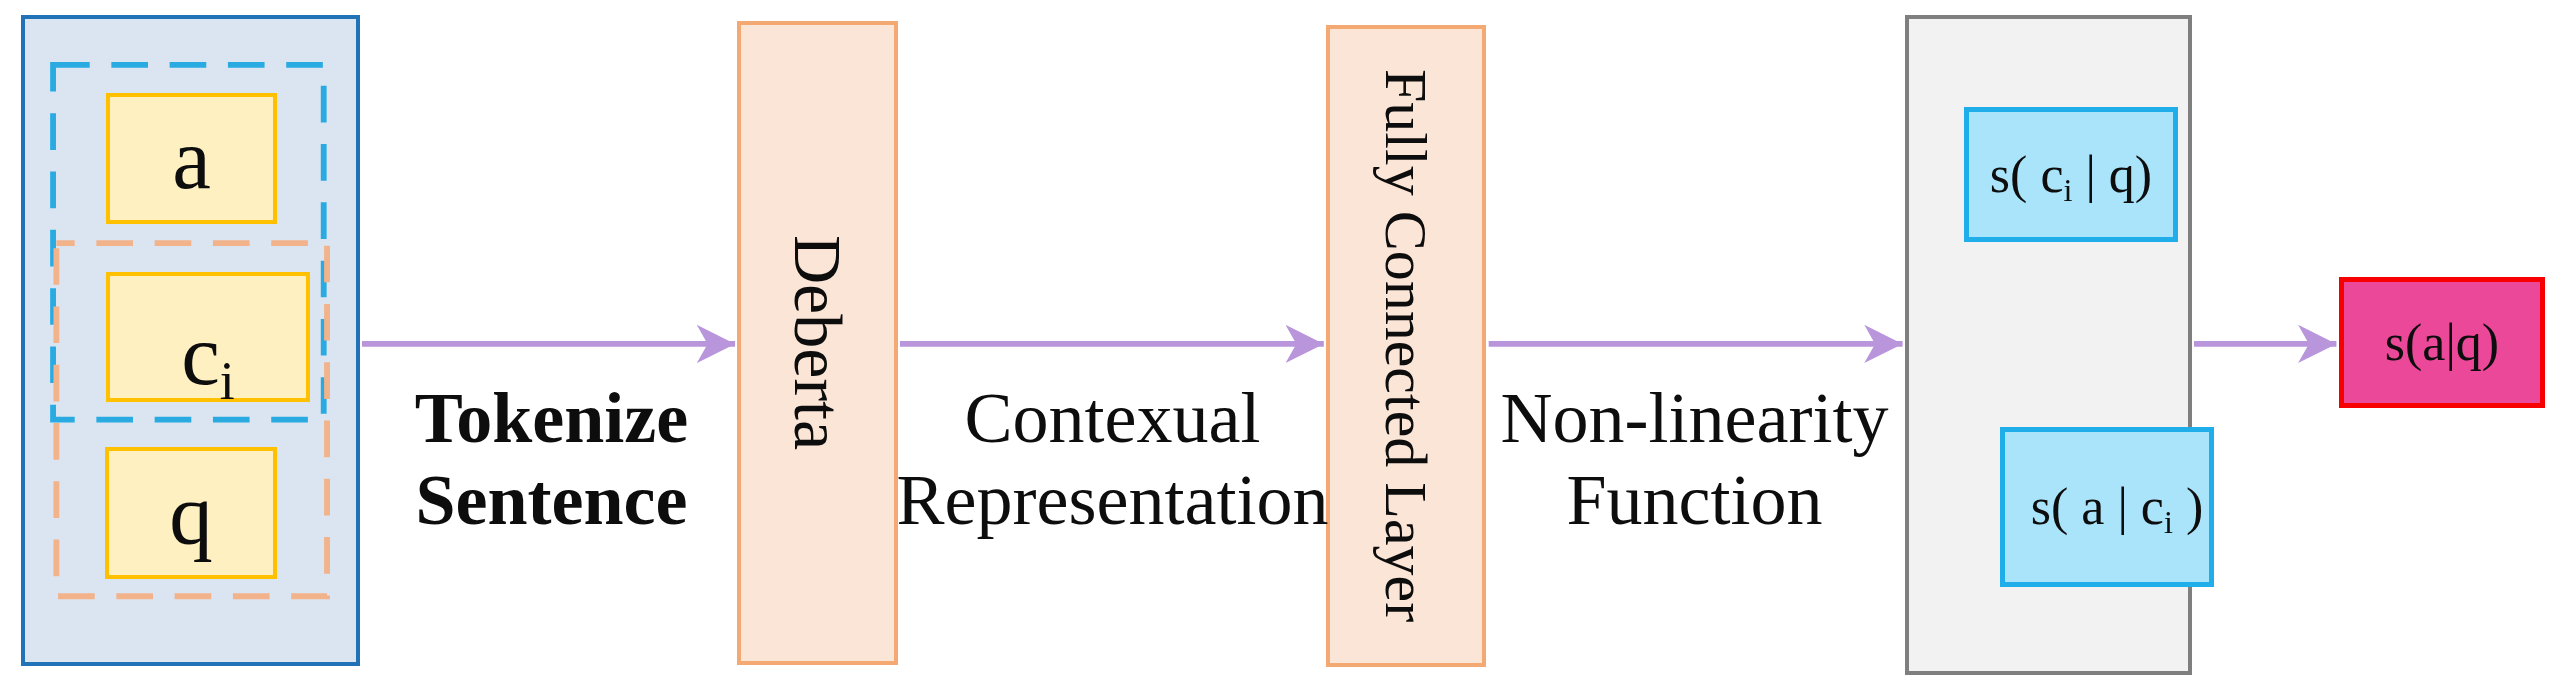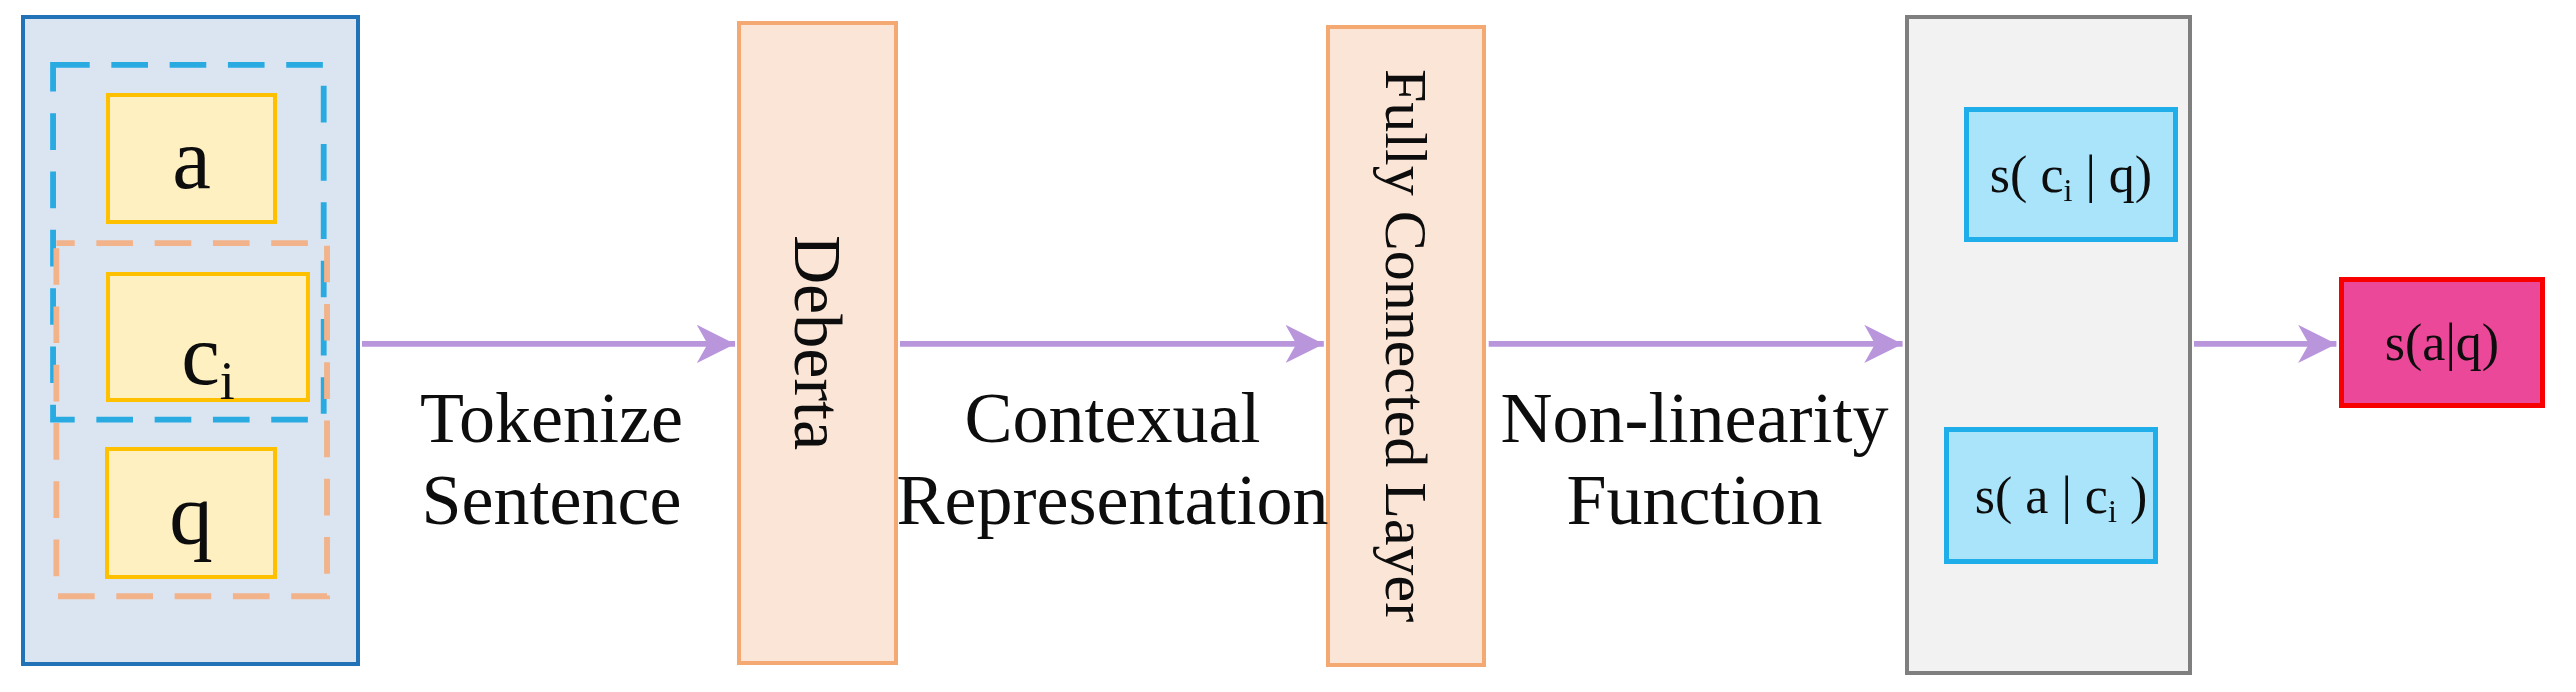--- a/index.html
+++ b/index.html
@@ -46,21 +46,21 @@
   .scores-box{
     left:1905px;top:15px;width:287px;height:660px;
     background:#f2f2f2;border:4.2px solid #7f7f7f;
   }
   .score{
     background:#a9e4fa;border:5px solid #1faee9;
     display:flex;align-items:center;justify-content:center;
     font-size:52px;line-height:1;white-space:pre;
   }
   .score-1{left:1944px;top:107px;width:214px;height:135px;margin-left:20px;}
-  .score-2{left:1944px;top:427px;width:214px;height:137px;padding-left:20px;}
+  .score-2{left:2000px;top:427px;width:214px;height:160px;padding-left:20px;}
 
   
   .final-box{
     left:2339px;top:277px;width:206px;height:131px;
     background:#ec4899;border:5px solid #f80000;
     display:flex;align-items:center;justify-content:center;
     font-size:52px;line-height:1;white-space:pre;text-align:right;
   }
 
   sub{
@@ -68,21 +68,21 @@
     vertical-align:-0.28em;
     line-height:0;
   }
 
   
   .arrow-label{
     top:377px;width:517px;
     font-size:72px;line-height:82px;
     text-align:center;
   }
-  .label-1{left:293px;}
+  .label-1{left:293px;font-weight:bold;}
   .label-2{left:854px;}
   .label-3{left:1436px;}
 
   .overlay{
     position:absolute;left:0;top:0;width:2576px;height:692px;
     pointer-events:none;
   }
 </style>
 </head>
 <body>

